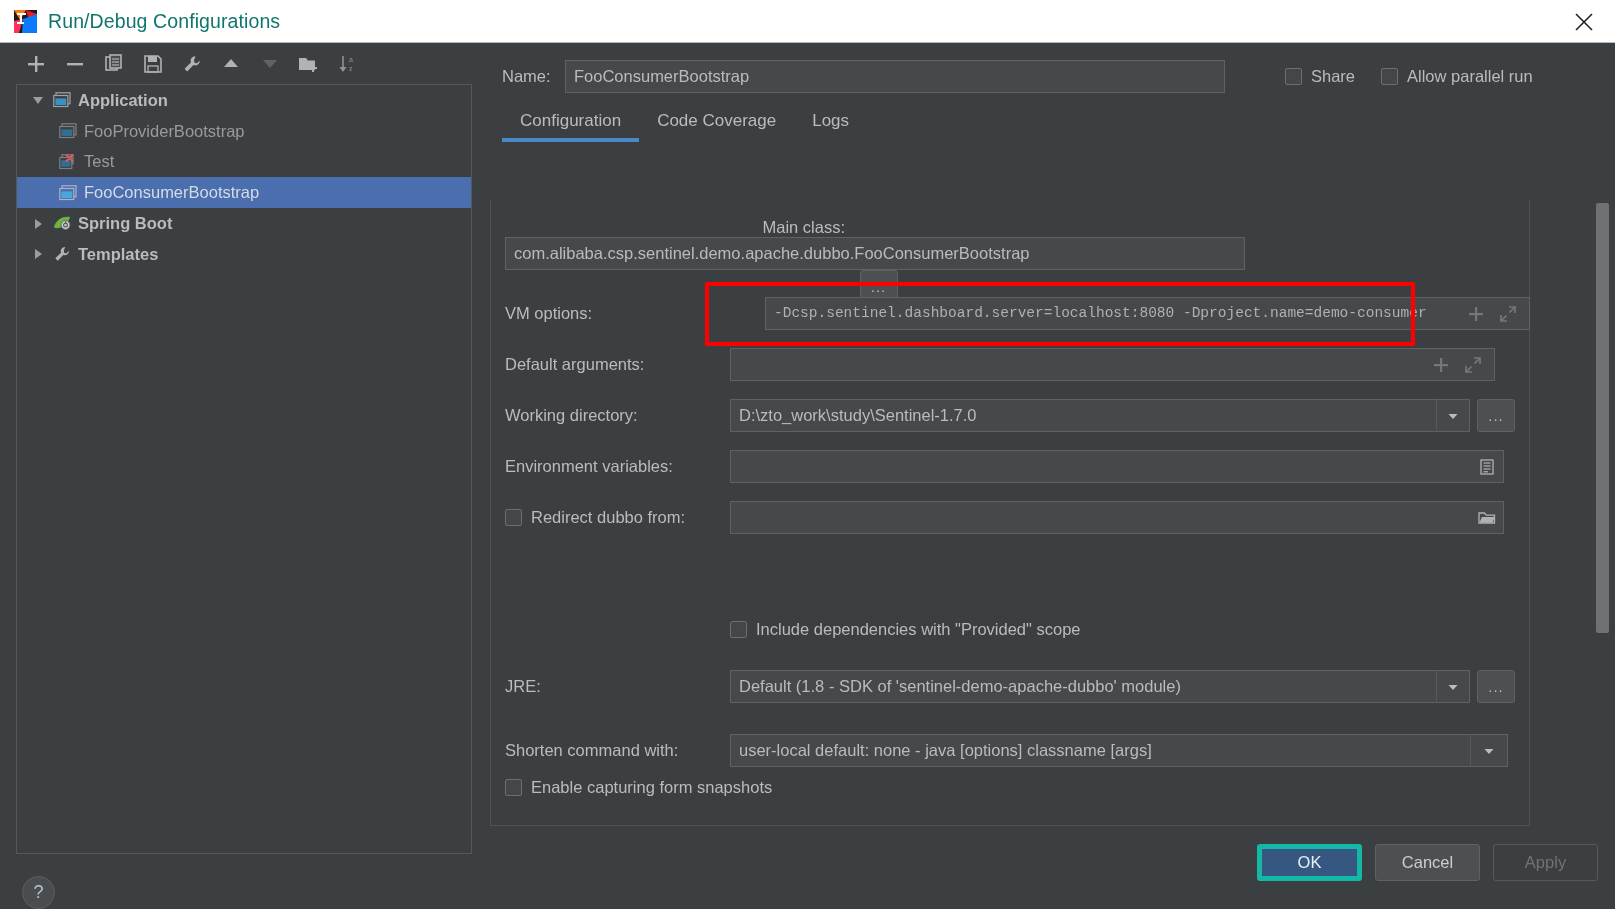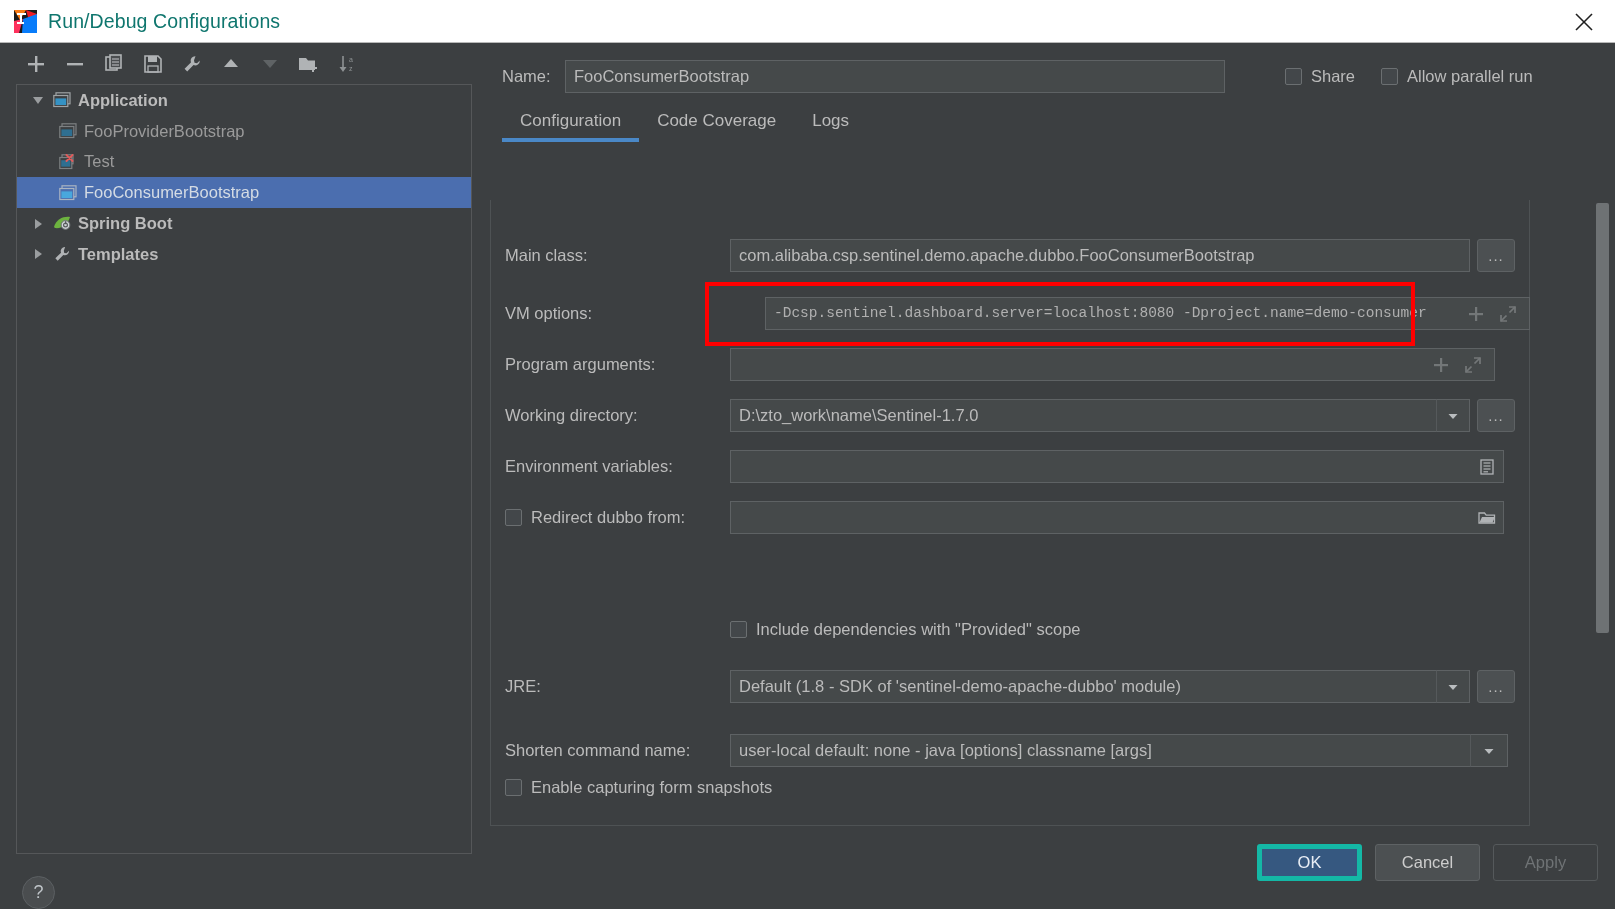--- a/index.html
+++ b/index.html
@@ -412,21 +412,21 @@
     </div>
 
     <div class="tabs">
       <span class="tab active">Configuration</span>
       <span class="tab">Code Coverage</span>
       <span class="tab">Logs</span>
     </div>
 
     <div class="form-area">
 
-      <div class="frow" style="top:39px;">
+      <div class="frow" style="top:18px;flex-direction:column;">
         <span class="flabel" style="width:225px;">Main class:</span>
         <div class="finput" style="width:740px;">com.alibaba.csp.sentinel.demo.apache.dubbo.FooConsumerBootstrap</div>
         <div class="fbtn">...</div>
       </div>
 
       <div class="frow" style="top:97px;">
         <span class="flabel" style="width:225px;">VM options:</span>
         <div class="finput mono" style="width:690px;border-right:none;margin-left:35px;">-Dcsp.sentinel.dashboard.server=localhost:8080 -Dproject.name=demo-consumer</div>
         <div class="inline-icons">
           <span class="icon-gray">
@@ -440,21 +440,21 @@
               <path d="M10 2 L16 2 L16 8" fill="none" stroke="#9a9d9f" stroke-width="1.7"></path>
               <path d="M8 16 L2 16 L2 10" fill="none" stroke="#9a9d9f" stroke-width="1.7"></path>
               <line x1="16" y1="2" x2="10.5" y2="7.5" stroke="#9a9d9f" stroke-width="1.7"></line>
               <line x1="2" y1="16" x2="7.5" y2="10.5" stroke="#9a9d9f" stroke-width="1.7"></line>
             </svg>
           </span>
         </div>
       </div>
 
       <div class="frow" style="top:148px;">
-        <span class="flabel" style="width:225px;">Program arguments:</span>
+        <span class="flabel" style="width:225px;">Default arguments:</span>
         <div class="finput" style="width:690px;border-right:none;"></div>
         <div class="inline-icons">
           <span class="icon-gray">
             <svg width="18" height="18" viewBox="0 0 18 18">
                 <rect x="8" y="2" width="2.2" height="14" fill="#9a9d9f"></rect>
                 <rect x="2" y="8" width="14" height="2.2" fill="#9a9d9f"></rect>
               </svg>
           </span>
           <span class="icon-gray">
             <svg width="18" height="18" viewBox="0 0 18 18">
@@ -462,21 +462,21 @@
               <path d="M8 16 L2 16 L2 10" fill="none" stroke="#9a9d9f" stroke-width="1.7"></path>
               <line x1="16" y1="2" x2="10.5" y2="7.5" stroke="#9a9d9f" stroke-width="1.7"></line>
               <line x1="2" y1="16" x2="7.5" y2="10.5" stroke="#9a9d9f" stroke-width="1.7"></line>
             </svg>
           </span>
         </div>
       </div>
 
       <div class="frow" style="top:199px;">
         <span class="flabel" style="width:225px;">Working directory:</span>
-        <div class="finput" style="width:706px;border-right:none;">D:\zto_work\name\Sentinel-1.7.0</div>
+        <div class="finput" style="width:706px;border-right:none;">D:\zto_work\study\Sentinel-1.7.0</div>
         <div class="combo-arrow">
           <svg width="14" height="14" viewBox="0 0 14 14">
               <path d="M2.5 5 L11.5 5 L7 10 Z" fill="#b9bdbf"></path>
             </svg>
         </div>
         <div class="fbtn">...</div>
       </div>
 
       <div class="frow" style="top:250px;">
         <span class="flabel" style="width:225px;">Environment variables:</span>
@@ -519,21 +519,21 @@
         <div class="finput" style="width:706px;border-right:none;">Default (1.8 - SDK of 'sentinel-demo-apache-dubbo' module)</div>
         <div class="combo-arrow">
           <svg width="14" height="14" viewBox="0 0 14 14">
               <path d="M2.5 5 L11.5 5 L7 10 Z" fill="#b9bdbf"></path>
             </svg>
         </div>
         <div class="fbtn">...</div>
       </div>
 
       <div class="frow" style="top:534px;">
-        <span class="flabel" style="width:225px;">Shorten command name:</span>
+        <span class="flabel" style="width:225px;">Shorten command with:</span>
         <div class="finput" style="width:740px;border-right:none;">user-local default: none - java [options] classname [args]</div>
         <div class="combo-arrow" style="width:38px;">
           <svg width="14" height="14" viewBox="0 0 14 14">
               <path d="M2.5 5 L11.5 5 L7 10 Z" fill="#b9bdbf"></path>
             </svg>
         </div>
       </div>
 
       <div class="frow" style="top:578px;">
         <span class="cb-wrap">

